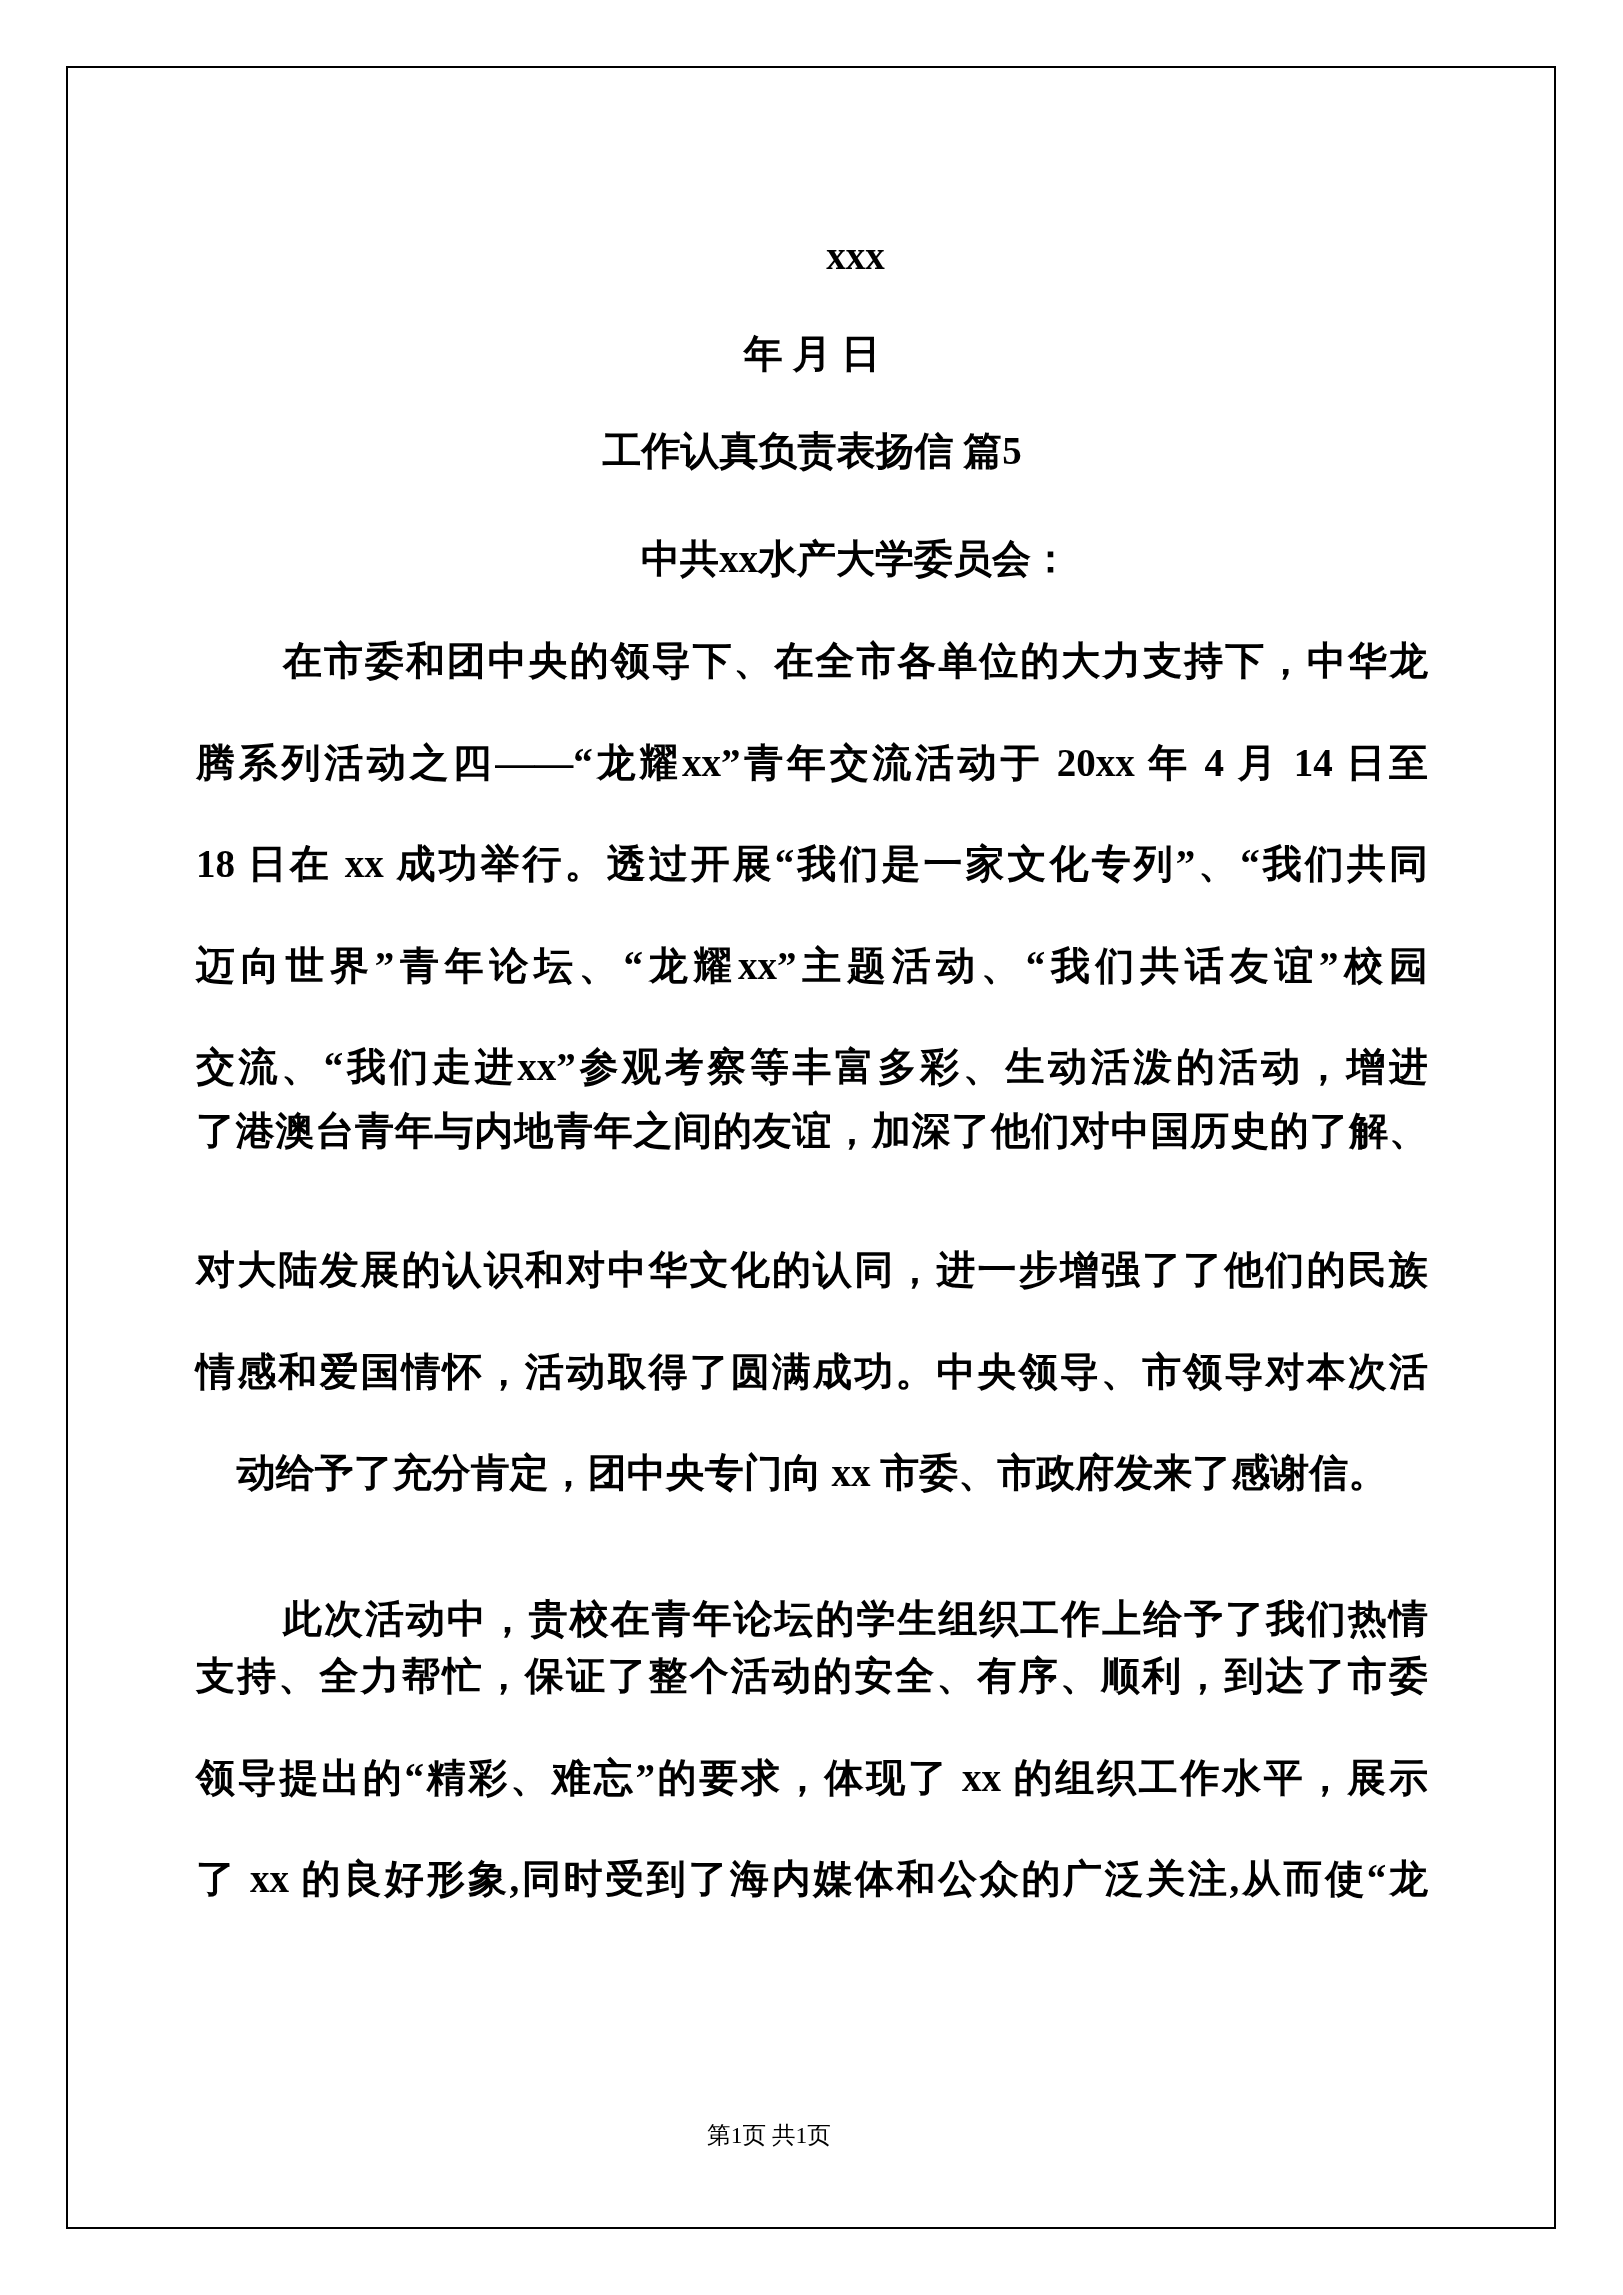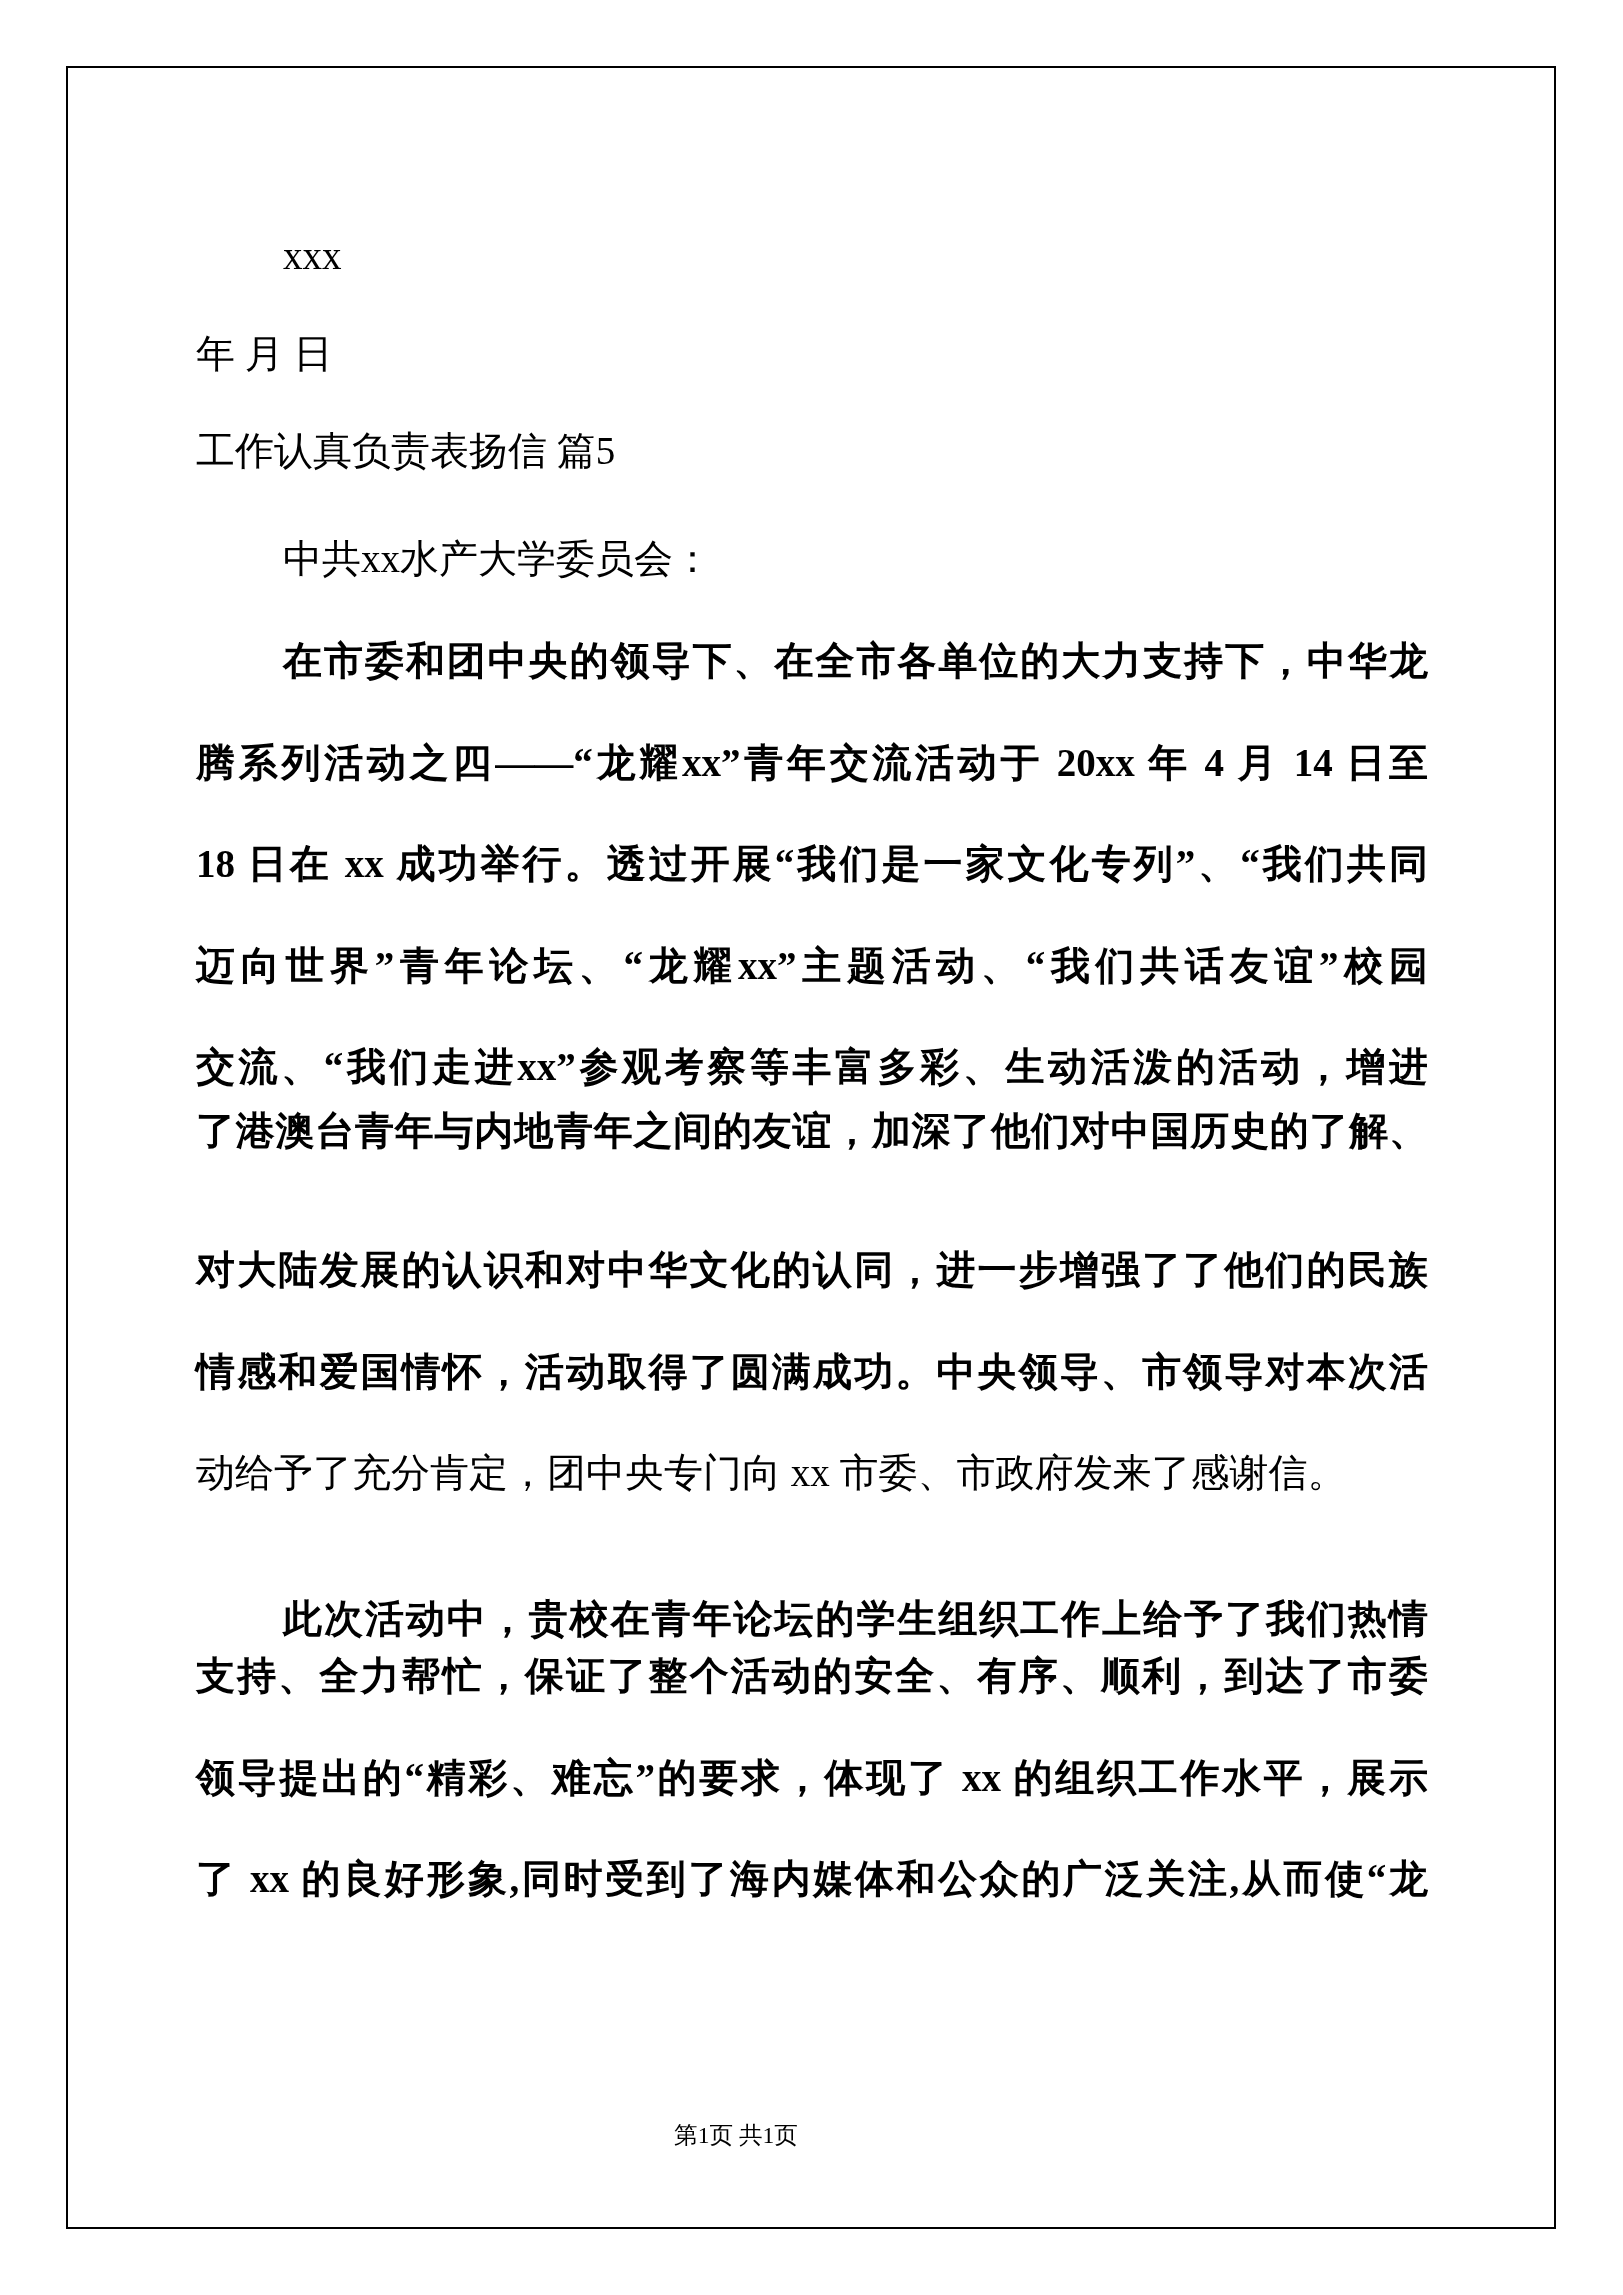--- a/index.html
+++ b/index.html
@@ -34,35 +34,37 @@
     color: #000000;
     white-space: normal;
     letter-spacing: 0;
   }
   .j {
     text-align: justify;
     text-align-last: justify;
     font-weight: bold;
   }
   .plain {
-    text-align: left;
+    text-align: center;
+    font-weight: bold;
   }
   .ind {
     text-indent: 87px;
   }
   .footer {
     position: absolute;
     left: 0;
     top: 2118px;
     width: 1472px;
     height: 34px;
     line-height: 34px;
     font-size: 23.6px;
     text-align: center;
     color: #000000;
+    padding-left: 33px;
   }
 </style>
 </head>
 <body>
 
 <div class="page">
   <div class="frame"></div>
 
   <div class="tline plain ind" style="top:205px">xxx</div>
   <div class="tline plain" style="top:303px">年 月 日</div>

